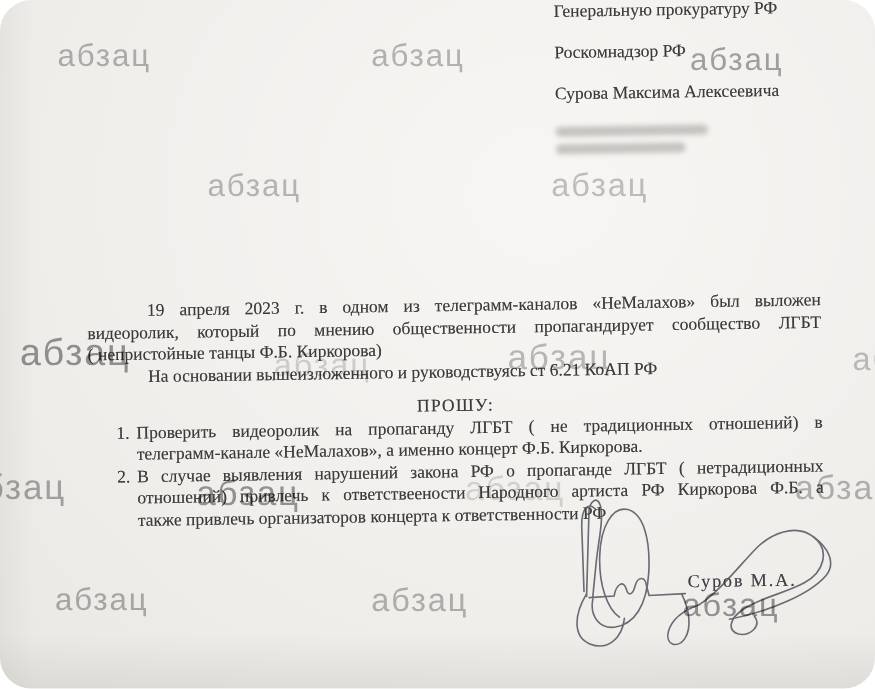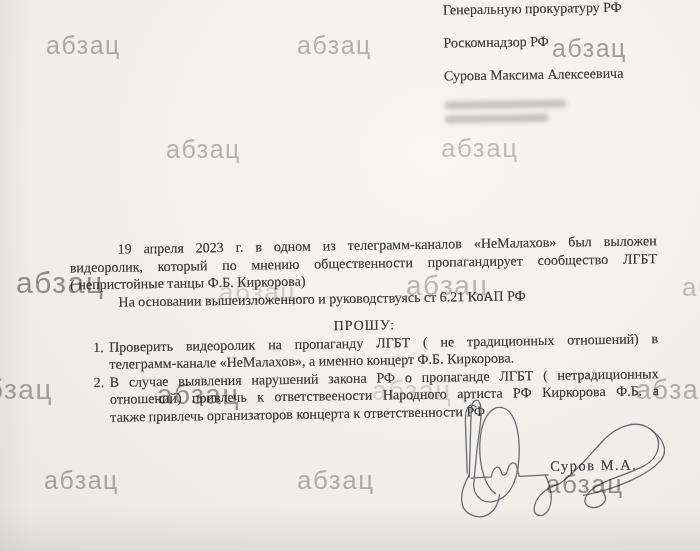--- a/index.html
+++ b/index.html
@@ -5,20 +5,21 @@
   html,body{margin:0;padding:0;}
   .photo{
     position:relative;
     width:700px;height:551px;
     overflow:hidden;
     background:
       linear-gradient(180deg, rgba(0,0,0,0) 92%, rgba(90,85,80,.10) 100%),
       linear-gradient(90deg, rgba(90,85,80,.06) 0%, rgba(0,0,0,0) 4%),
       radial-gradient(ellipse at 62% 28%, #f7f6f4 0%, #f1efec 55%, #eae8e4 100%);
     font-family:"Liberation Serif", serif;
+    border-radius:25px;
   }
   .doc-layer{
     position:absolute;left:0;top:0;width:700px;height:551px;
     transform:rotate(-0.9deg);
     transform-origin:350px 270px;
     color:#3b3b3b;
   }
   .doc-layer *{text-shadow:0 0 .5px rgba(60,60,60,.55);}
   
   .header-block{position:absolute;left:447px;top:4px;width:215px;font-size:14px;}

